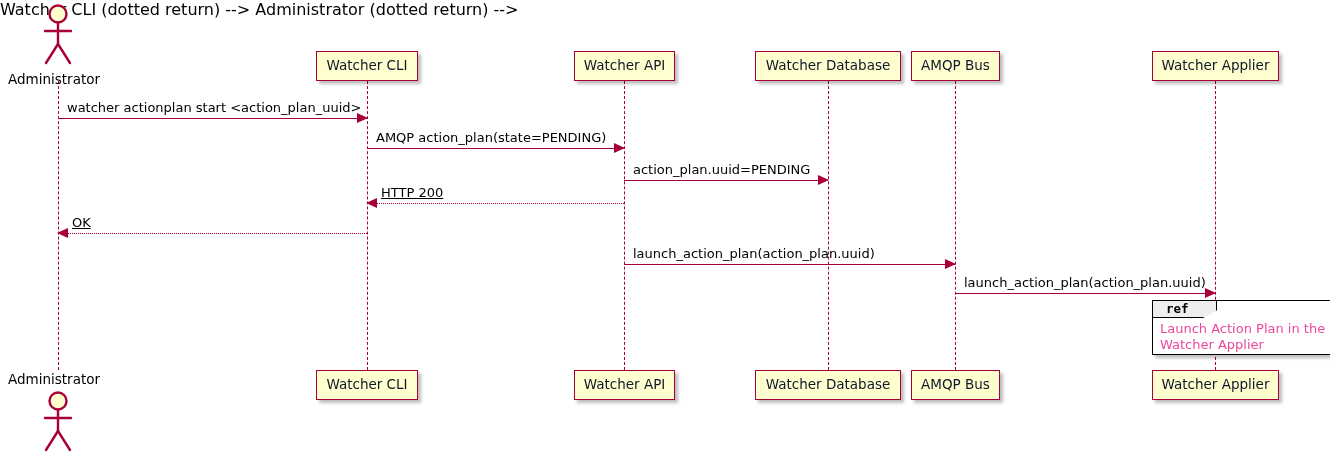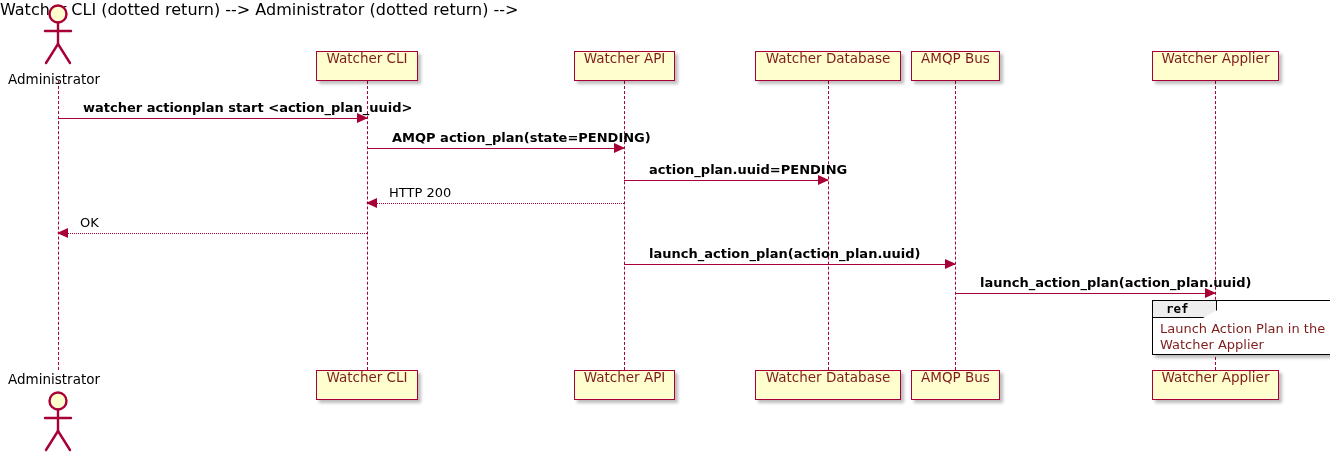--- a/index.html
+++ b/index.html
@@ -18,27 +18,27 @@
     background: #FFFFFF;
     overflow: hidden;
   }
 
   
   .participant {
     position: absolute;
     box-sizing: border-box;
     background: #FEFECE;
     border: 1.5px solid #A80036;
-    color: #7f1d1d;
+    color: #0f172a;
     font-size: 13.5px;
     line-height: 1;
     text-align: center;
     white-space: nowrap;
     display: flex;
-    align-items: flex-start;
+    align-items: center;
     justify-content: center;
     box-shadow: 3px 3px 3px rgba(0,0,0,0.26);
     z-index: 5;
   }
 
   
   .lifeline {
     position: absolute;
     width: 0;
     border-left: 1.5px dashed #A80036;
@@ -95,22 +95,22 @@
     border-right: 11px solid #A80036;
   }
   .msg .label {
     position: absolute;
     bottom: 4px;
     font-size: 13px;
     color: #000000;
     white-space: nowrap;
     line-height: 1;
   }
-  .msg.to-right .label { left: 25px; font-weight: bold; }
-  .msg.to-left  .label { left: 22px; }
+  .msg.to-right .label { left: 9px; }
+  .msg.to-left  .label { left: 14px; text-decoration: underline; }
 
   
   .ref-box {
     position: absolute;
     box-sizing: border-box;
     background: #FFFFFF;
     border: 1.5px solid #000000;
     box-shadow: 3px 3px 3px rgba(0,0,0,0.26);
     z-index: 8;
   }
@@ -135,21 +135,21 @@
     font-weight: bold;
     color: #000000;
     line-height: 1;
     font-family: "DejaVu Sans Mono", monospace;
   }
   .ref-body {
     position: absolute;
     left: 7px;
     top: 20px;
     font-size: 13px;
-    color: #7f1d1d;
+    color: #ec4899;
     line-height: 16px;
     white-space: pre-line;
   }
 </style>
 </head>
 <body>
 
 <div id="diagram">
 
   

